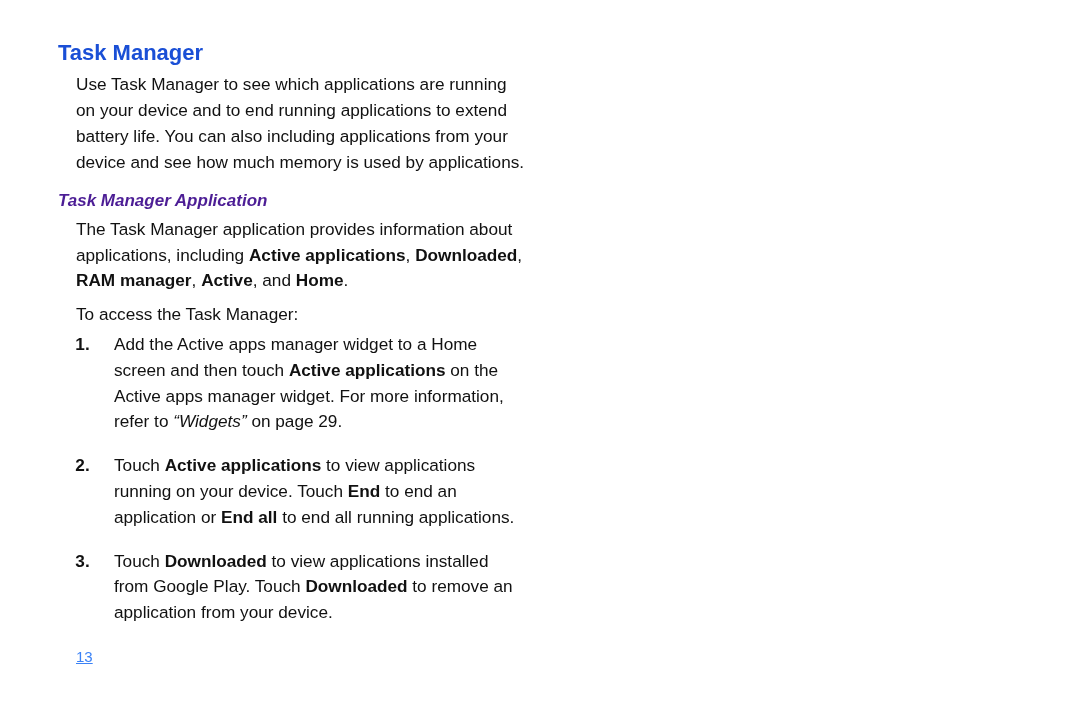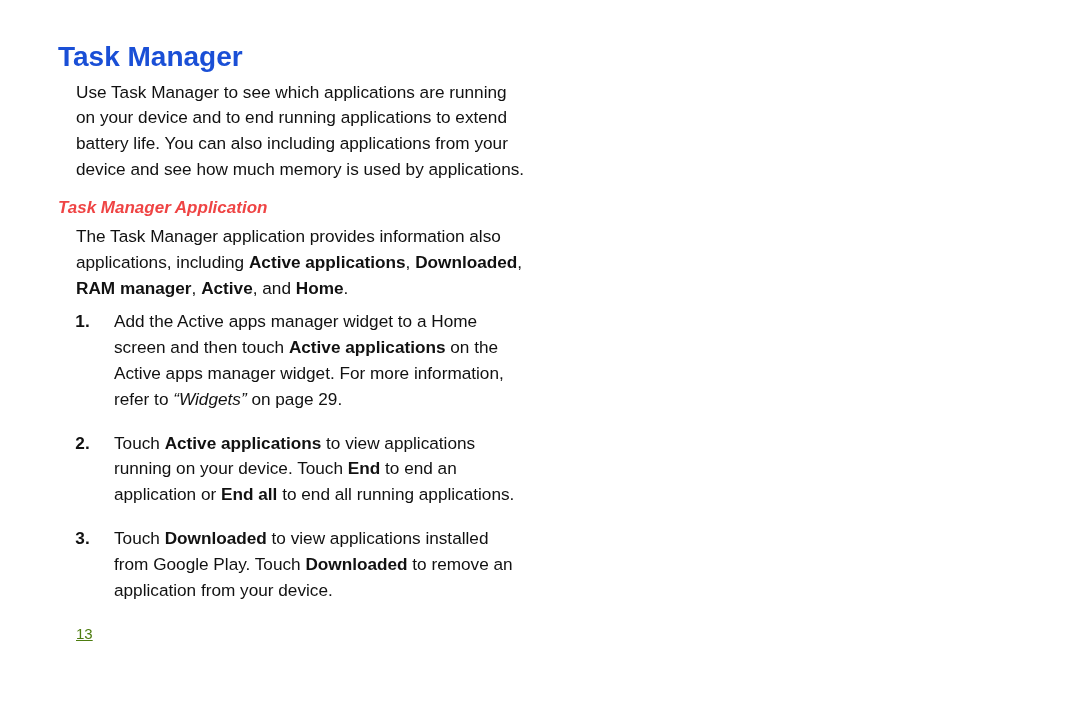--- a/index.html
+++ b/index.html
@@ -22,29 +22,29 @@
     column-fill: auto;
     font-size: 17.2px;
     line-height: 1.5;
   }
   h1.section {
     font-family: Arial, Helvetica, sans-serif;
     font-weight: 900;
     font-stretch: condensed;
     letter-spacing: 0px;
     color: #1a4fd6;
-    font-size: 28px;
+    font-size: 22px;
     margin: 0 0 6px 0;
     line-height: 1.2;
   }
   h2.sub {
     font-family: Arial, Helvetica, sans-serif;
     font-weight: 900;
     font-style: italic;
-    color: #ef4444;
+    color: #4c1d95;
     font-size: 17px;
     margin: 14px 0 6px 0;
     line-height: 1.25;
     letter-spacing: 0px;
   }
   p.body {
     margin: 0 0 8px 18px;
   }
   .bold { font-weight: 700; }
   .italic { font-style: italic; }
@@ -57,40 +57,41 @@
     padding-left: 10px;
     margin-bottom: 18px;
   }
   ol.steps > li::marker {
     font-weight: 700;
     content: counter(list-item) ".   ";
   }
   .page-number {
     font-size: 15px;
     margin: 6px 0 0 18px;
-    color: #4d7c0f;
+    color: #3b82f6;
     text-decoration: underline;
   }
 </style>
 </head>
 <body>
 
 <div class="page">
 
   <h1 class="section">Task Manager</h1>
 
 
   <p class="body">Use Task Manager to see which applications are running on your device and to end running applications to extend battery life. You can also including applications from your device and see how much memory is used by applications.</p>
 
   <h2 class="sub">Task Manager Application</h2>
 
   <p class="body">
-    <span>The Task Manager application provides information also applications, including </span><span class="bold">Active applications</span><span>, </span><span class="bold">Downloaded</span><span>, </span><span class="bold">RAM manager</span><span>, </span><span class="bold">Active</span><span>, and </span><span class="bold">Home</span><span>.</span>
+    <span>The Task Manager application provides information about applications, including </span><span class="bold">Active applications</span><span>, </span><span class="bold">Downloaded</span><span>, </span><span class="bold">RAM manager</span><span>, </span><span class="bold">Active</span><span>, and </span><span class="bold">Home</span><span>.</span>
   </p>
 
+  <p class="body" style="margin-bottom:4px;">To access the Task Manager:</p>
 
   <ol class="steps">
     <li>
       <span>Add the Active apps manager widget to a Home screen and then touch </span><span class="bold">Active applications</span><span> on the Active apps manager widget. For more information, refer to </span><span class="italic">“Widgets”</span><span> on page 29.</span>
     </li>
     <li>
       <span>Touch </span><span class="bold">Active applications</span><span> to view applications running on your device. Touch </span><span class="bold">End</span><span> to end an application or </span><span class="bold">End all</span><span> to end all running applications.</span>
     </li>
     <li>
       <span>Touch </span><span class="bold">Downloaded</span><span> to view applications installed from Google Play. Touch </span><span class="bold">Downloaded</span><span> to remove an application from your device.</span>

